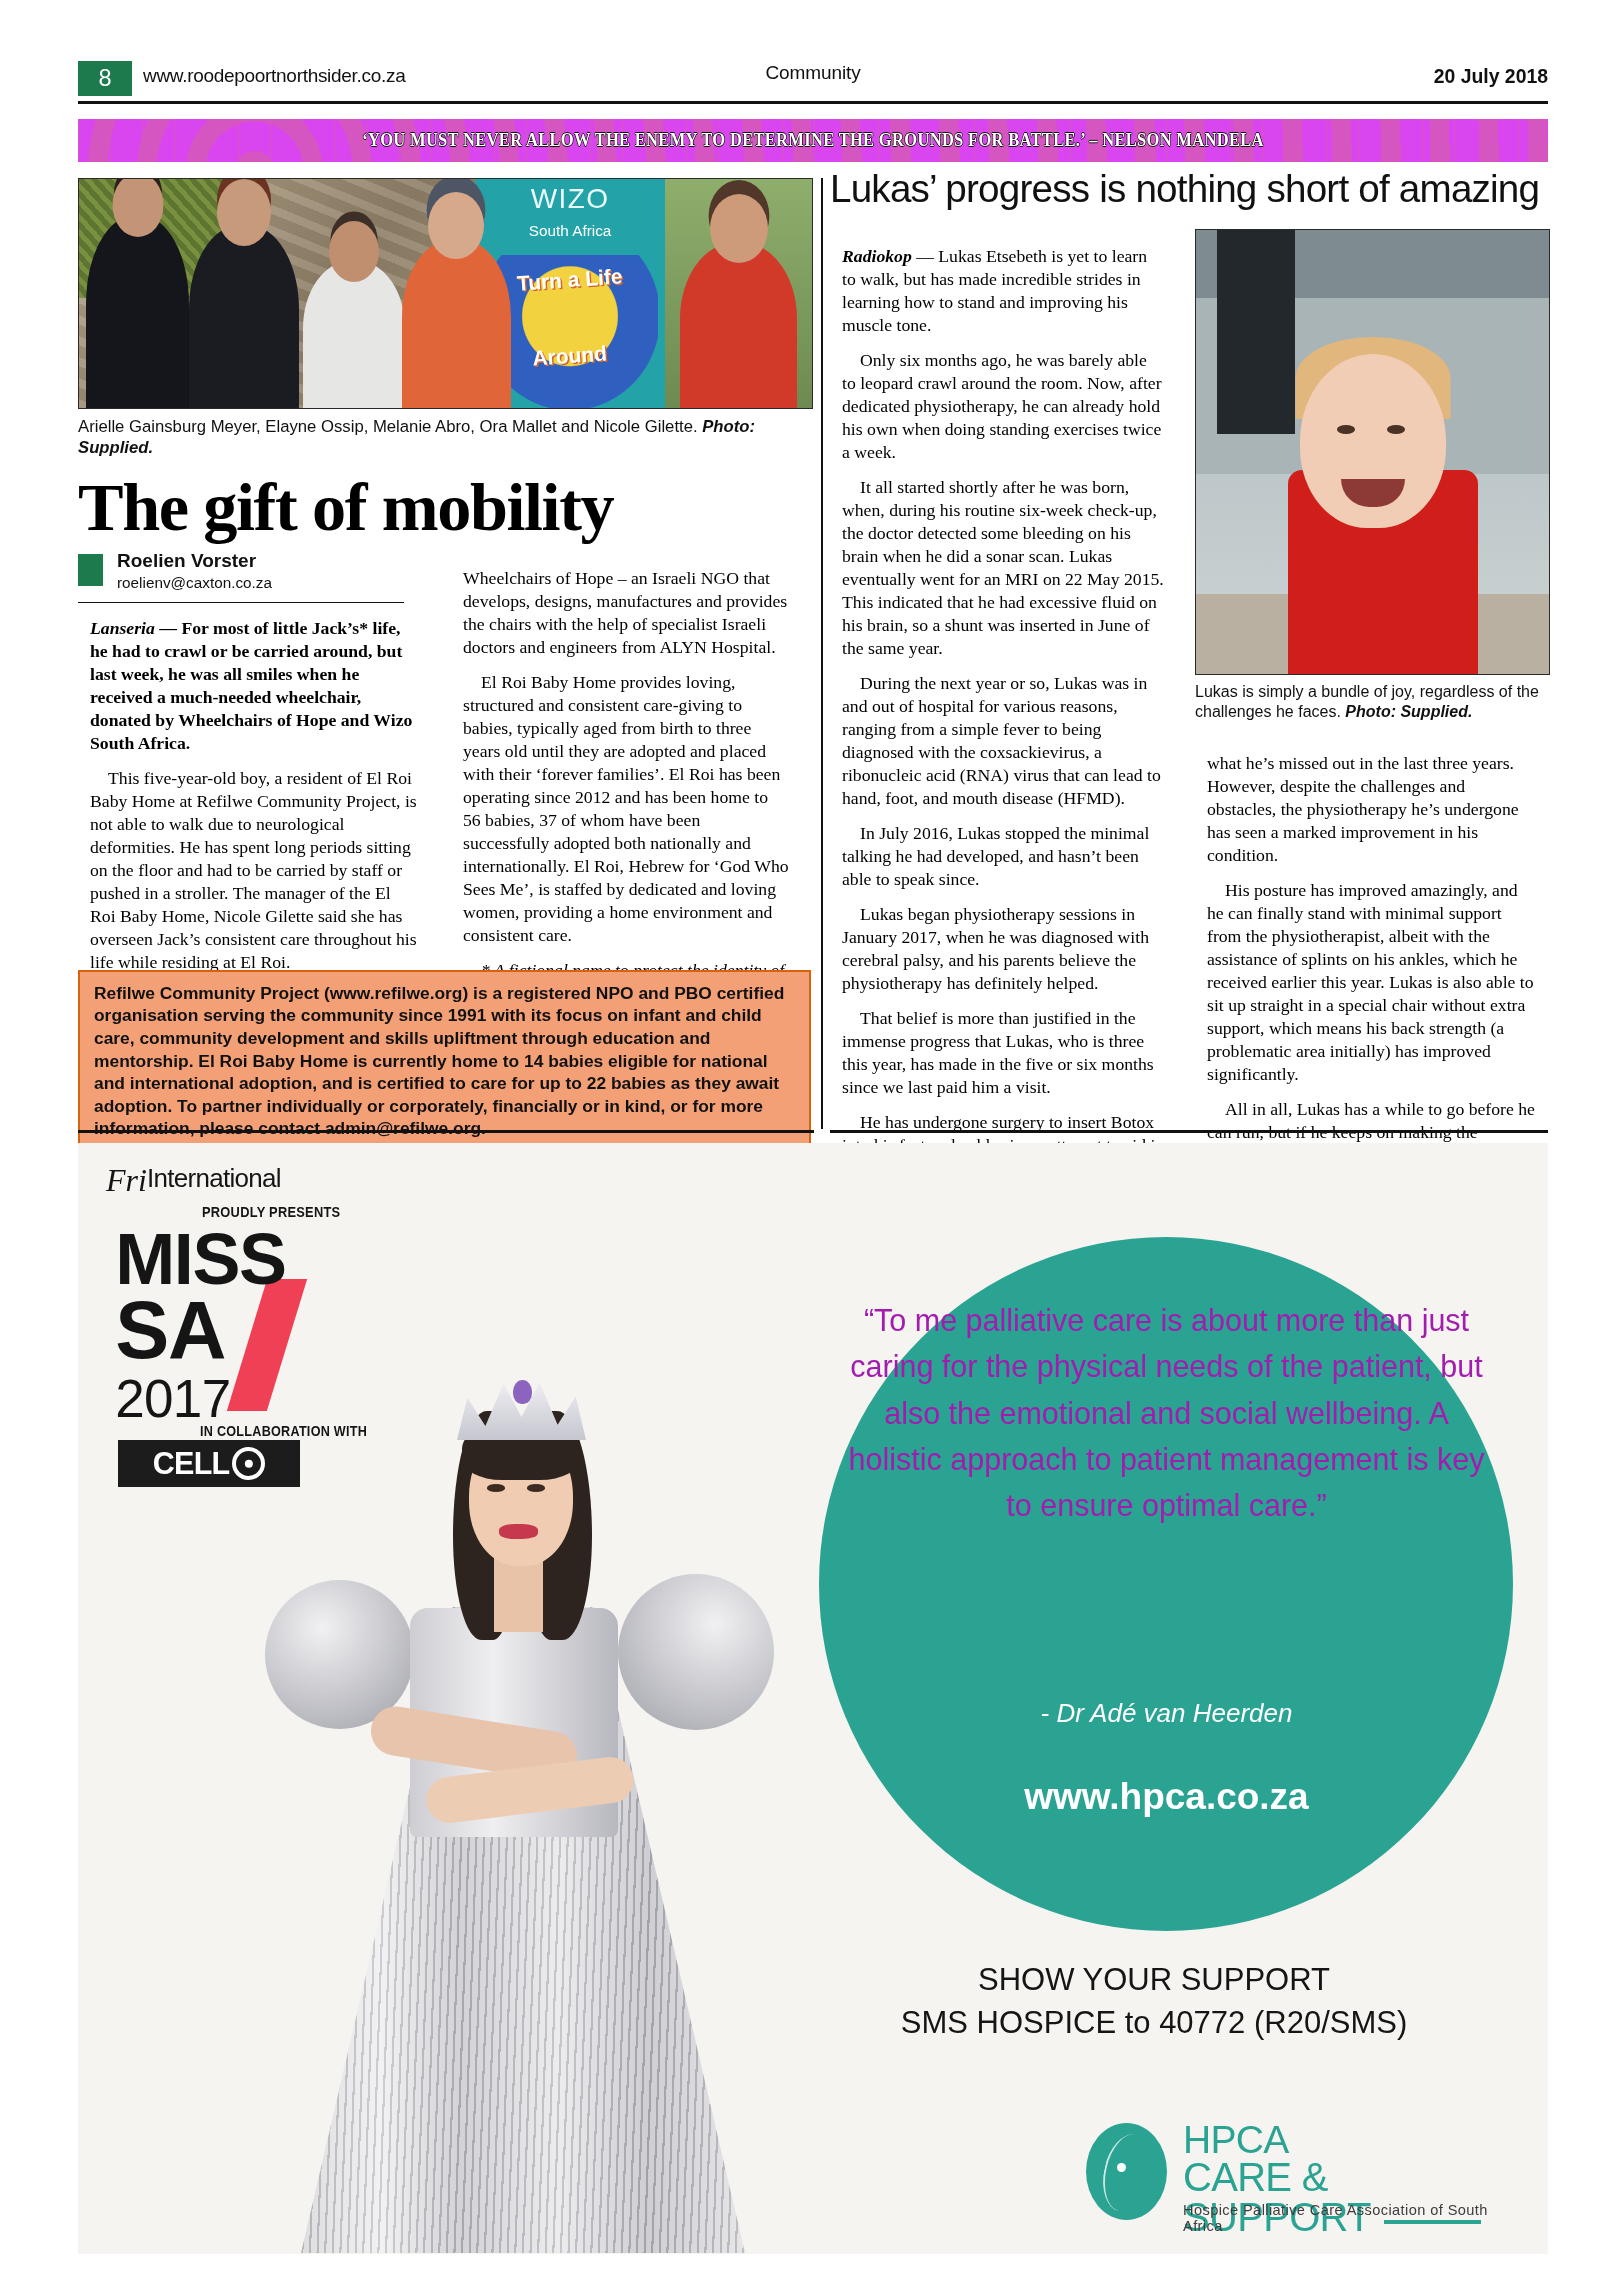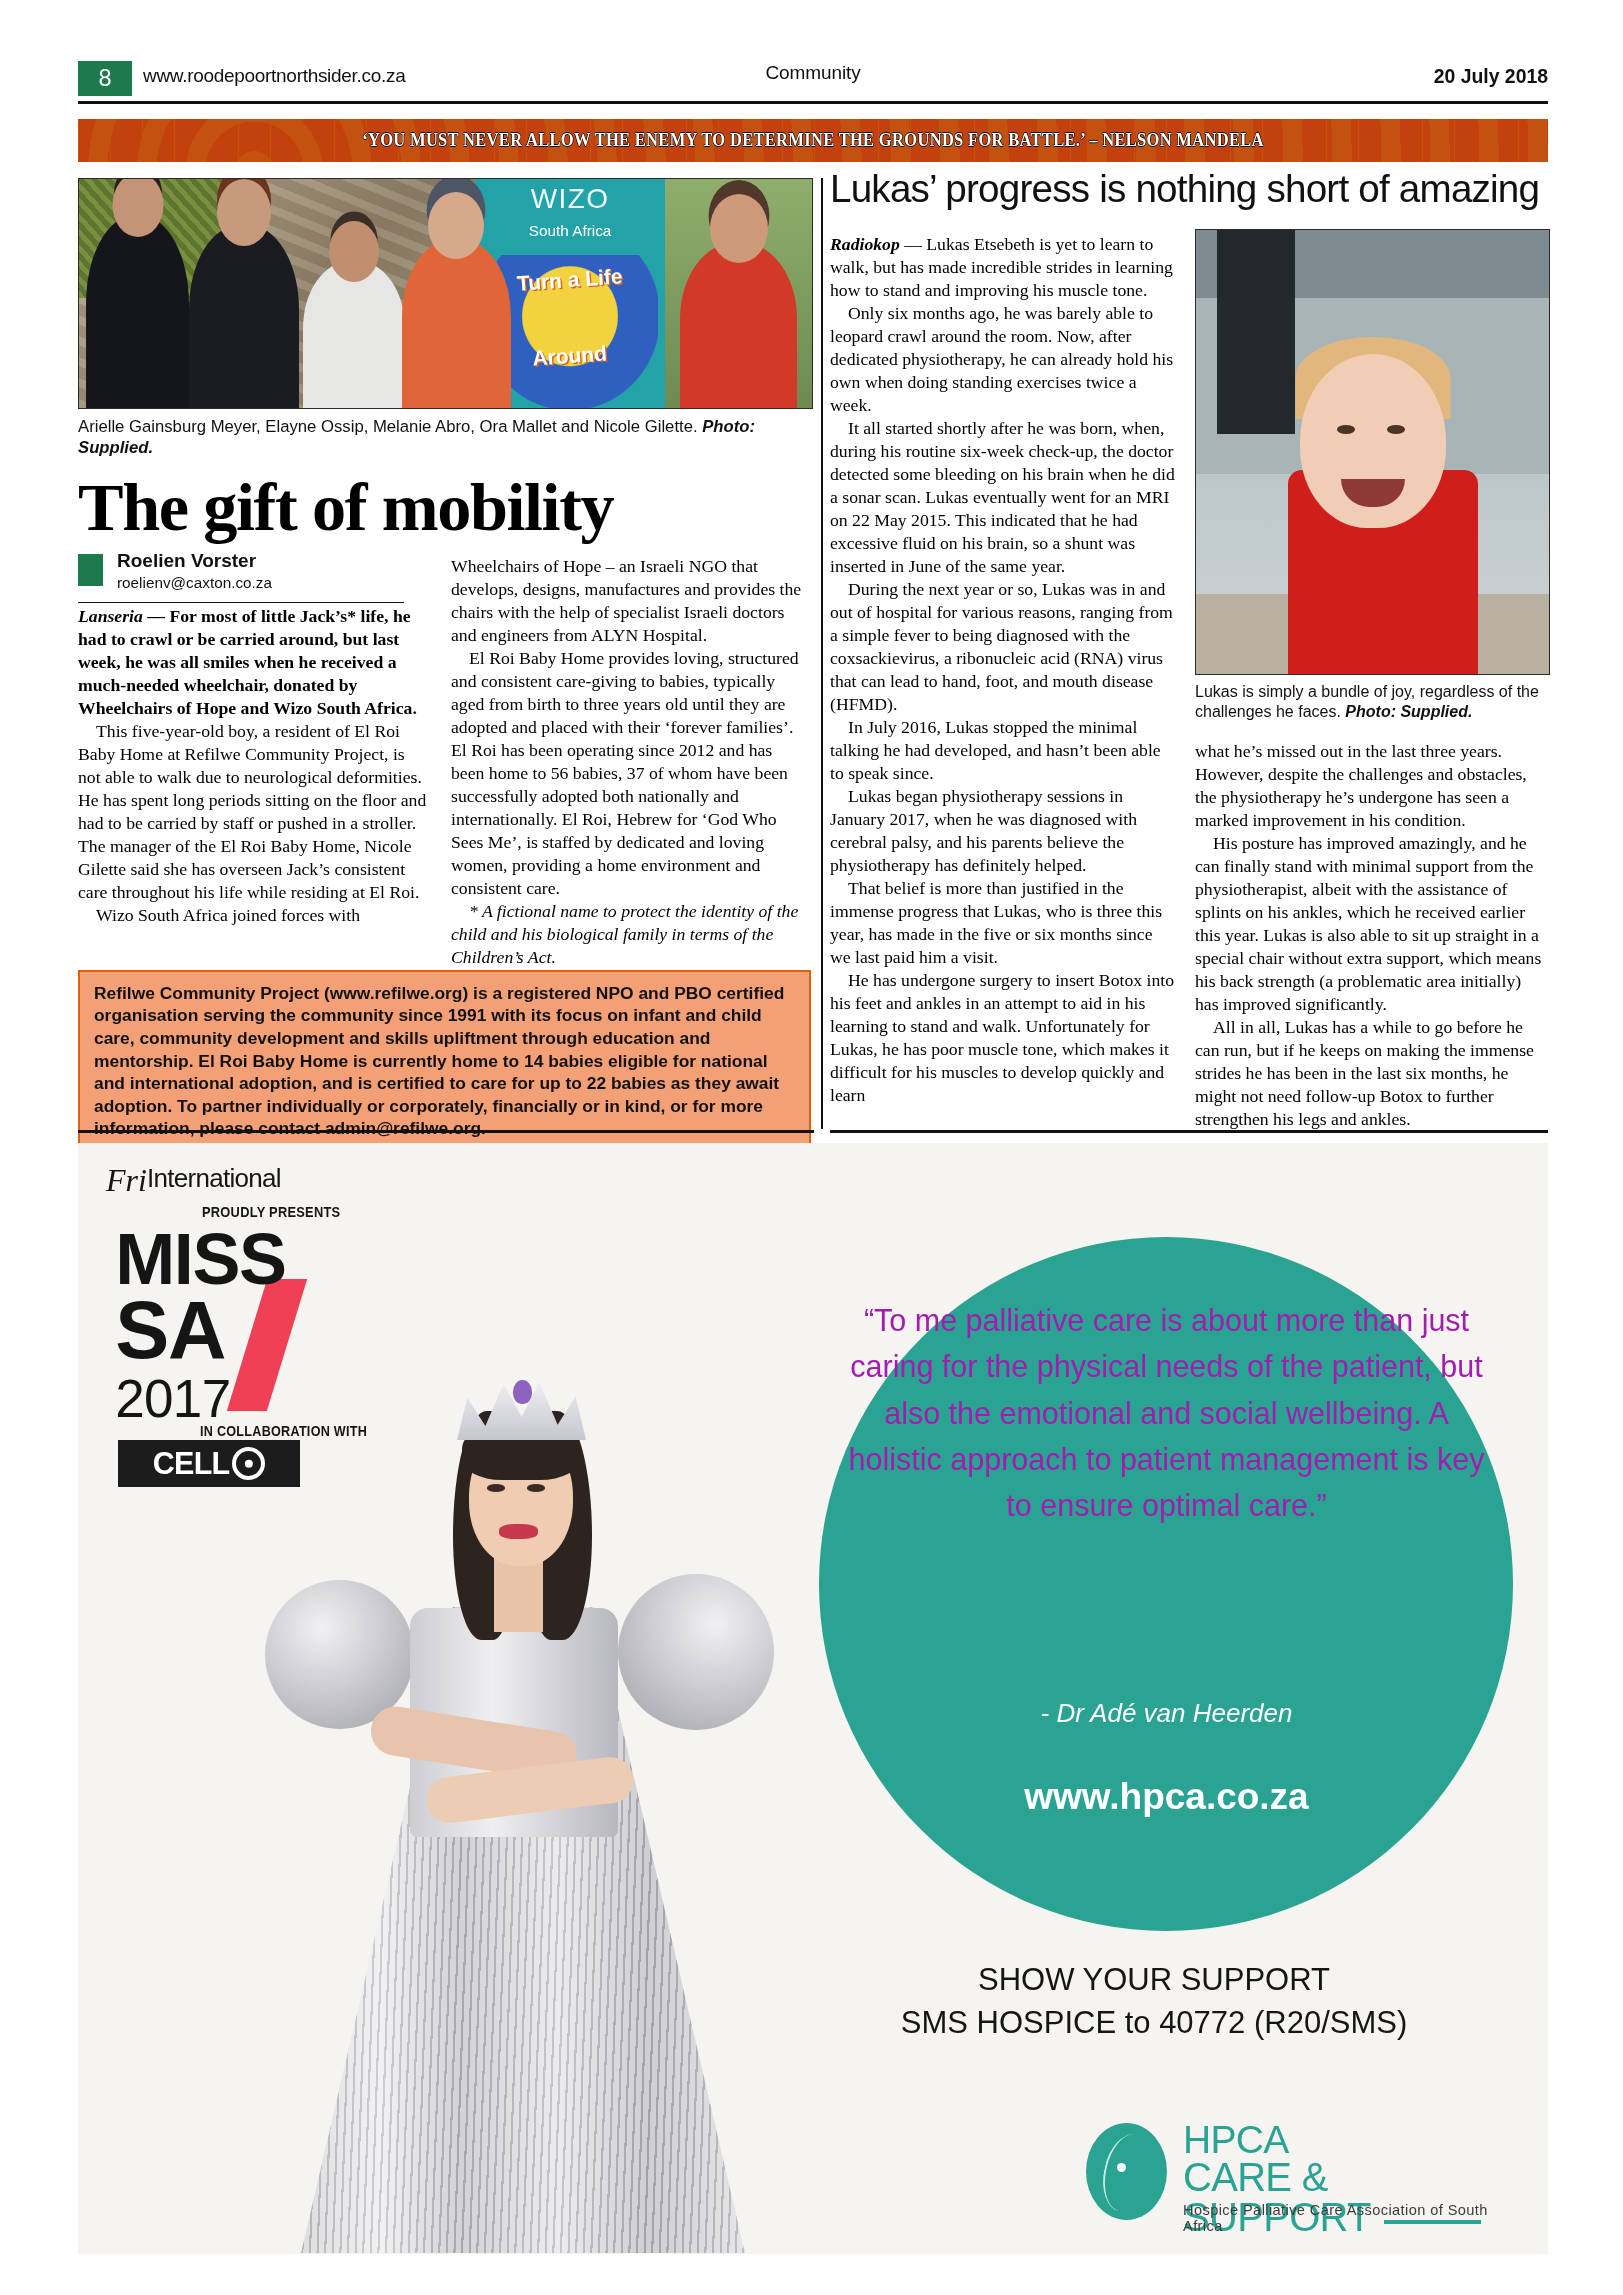--- a/index.html
+++ b/index.html
@@ -10,21 +10,21 @@
   .masthead{position:absolute;left:78px;top:61px;width:1470px;height:39px;}
   .pagenum{position:absolute;left:0;top:0;width:54px;height:35px;background:#1d7a4c;color:#fff;
            font-family:"Liberation Sans",sans-serif;font-size:23.6px;text-align:center;line-height:35px;font-weight:400;}
   .siteurl{position:absolute;left:65px;top:4.2px;font-family:"Liberation Sans",sans-serif;font-size:19px;color:#111;letter-spacing:-0.3px;}
   .section-title{position:absolute;left:0;right:0;top:1.4px;text-align:center;font-family:"Liberation Sans",sans-serif;
                  font-size:19px;color:#111;letter-spacing:-0.1px;}
   .issue-date{position:absolute;right:0;top:3.5px;font-family:"Liberation Sans",sans-serif;font-size:19.4px;font-weight:bold;color:#111;}
   .rule-top{position:absolute;left:78px;top:101px;width:1470px;height:2.8px;background:#111;}
 
   
-  .banner{position:absolute;left:78px;top:119px;width:1470px;height:43px;background:#c2410c;overflow:hidden;}
+  .banner{position:absolute;left:78px;top:119px;width:1470px;height:43px;background:#d946ef;overflow:hidden;}
   .banner .texture{position:absolute;inset:0;opacity:.22;
      background:repeating-linear-gradient(90deg,#c98a22 0 1.4px,transparent 1.4px 32px),
                 repeating-radial-gradient(circle at 12% 120%,#c98a22 0 19.4px,transparent 19.4px 49px);}
   .banner-text{position:absolute;inset:0;display:flex;align-items:center;justify-content:center;
      font-family:"Liberation Serif",serif;font-weight:bold;font-size:18px;color:#fff;letter-spacing:0.3px;
      text-shadow:-0.7px 0 #111,0 -0.7px #111,0.7px 0 #111,0 0.7px #111;transform:scaleX(.92);white-space:nowrap;}
 
   
   .left-story{position:absolute;left:78px;top:178px;width:736px;}
   .right-story{position:absolute;left:830px;top:169px;width:718px;}
@@ -68,21 +68,21 @@
 
   .headline{font-family:"Liberation Serif",serif;font-weight:bold;font-size:67px;line-height:1.0;letter-spacing:-1.4px;
             margin:15.3px 0 9.7px 0;transform:scaleX(1.02);transform-origin:left;}
 
   .byline{position:relative;width:326px;padding-left:39px;box-sizing:border-box;margin-top:4.2px;}
   .byline .sq{position:absolute;left:0;top:2.8px;width:25px;height:32px;background:#1d7a4c;}
   .byline .name{font-family:"Liberation Sans",sans-serif;font-weight:bold;font-size:19px;line-height:1.1;color:#111;}
   .byline .mail{font-family:"Liberation Sans",sans-serif;font-size:15.3px;color:#111;margin-top:2.1px;}
   .byline-rule{width:326px;height:1.4px;background:#111;margin:9.7px 0 11px 0;}
   .col{width:347px;}
-  .col p{margin:0;font-family:"Liberation Serif",serif;font-size:17.7px;line-height:1.30;text-align:left;}
+  .col p{margin:12px;font-family:"Liberation Serif",serif;font-size:17.7px;line-height:1.30;text-align:left;}
   .col p.lead{font-weight:bold;}
   .col p.lead em{font-style:italic;}
   .col p.indent{text-indent:18px;}
   .col p.note{font-style:italic;text-indent:18px;}
 
   
   .leftcol-a{position:absolute;left:78px;top:605px;width:351px;}
   .leftcol-b{position:absolute;left:451px;top:555px;width:351px;}
 
   

